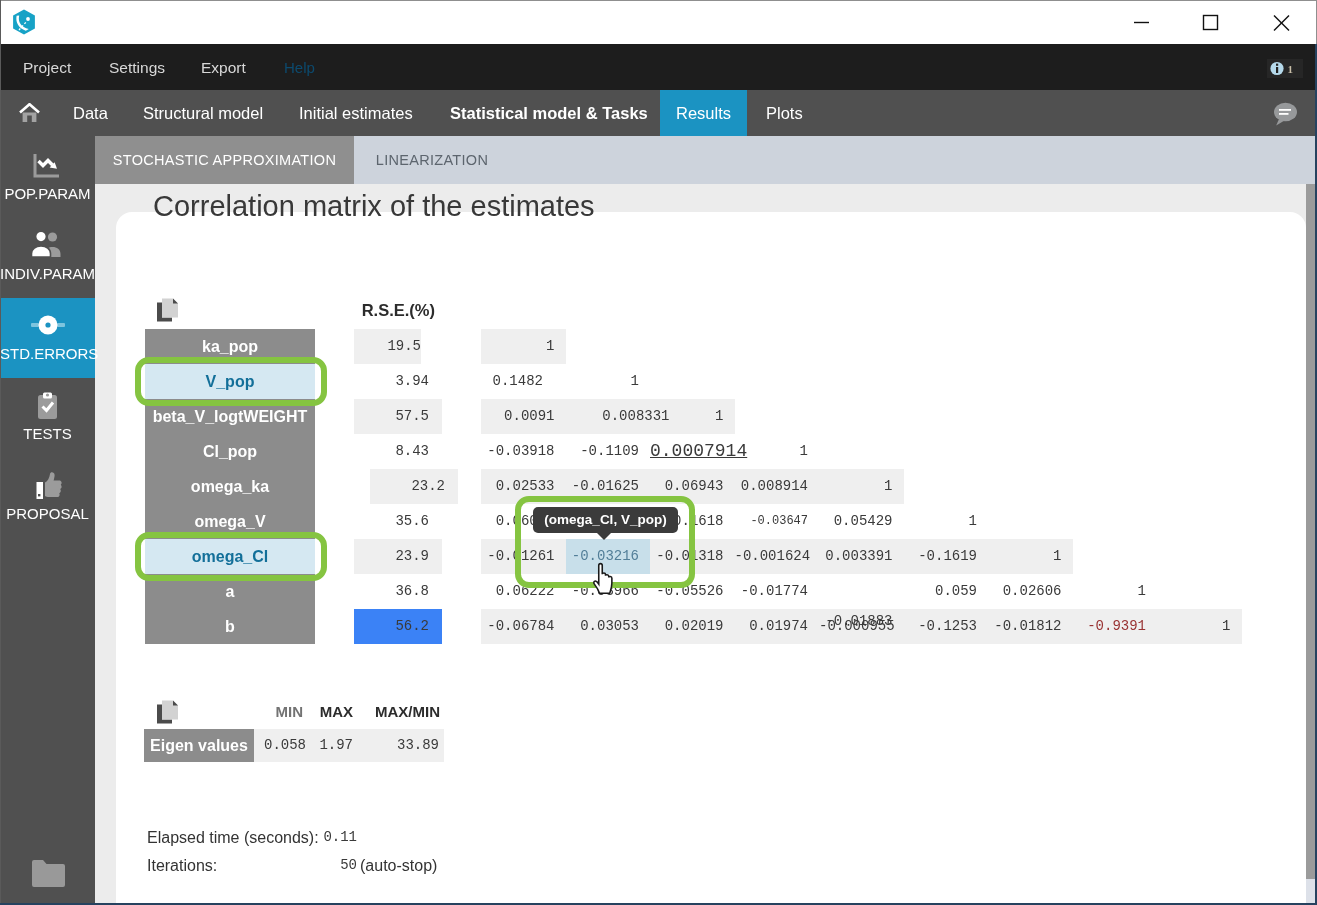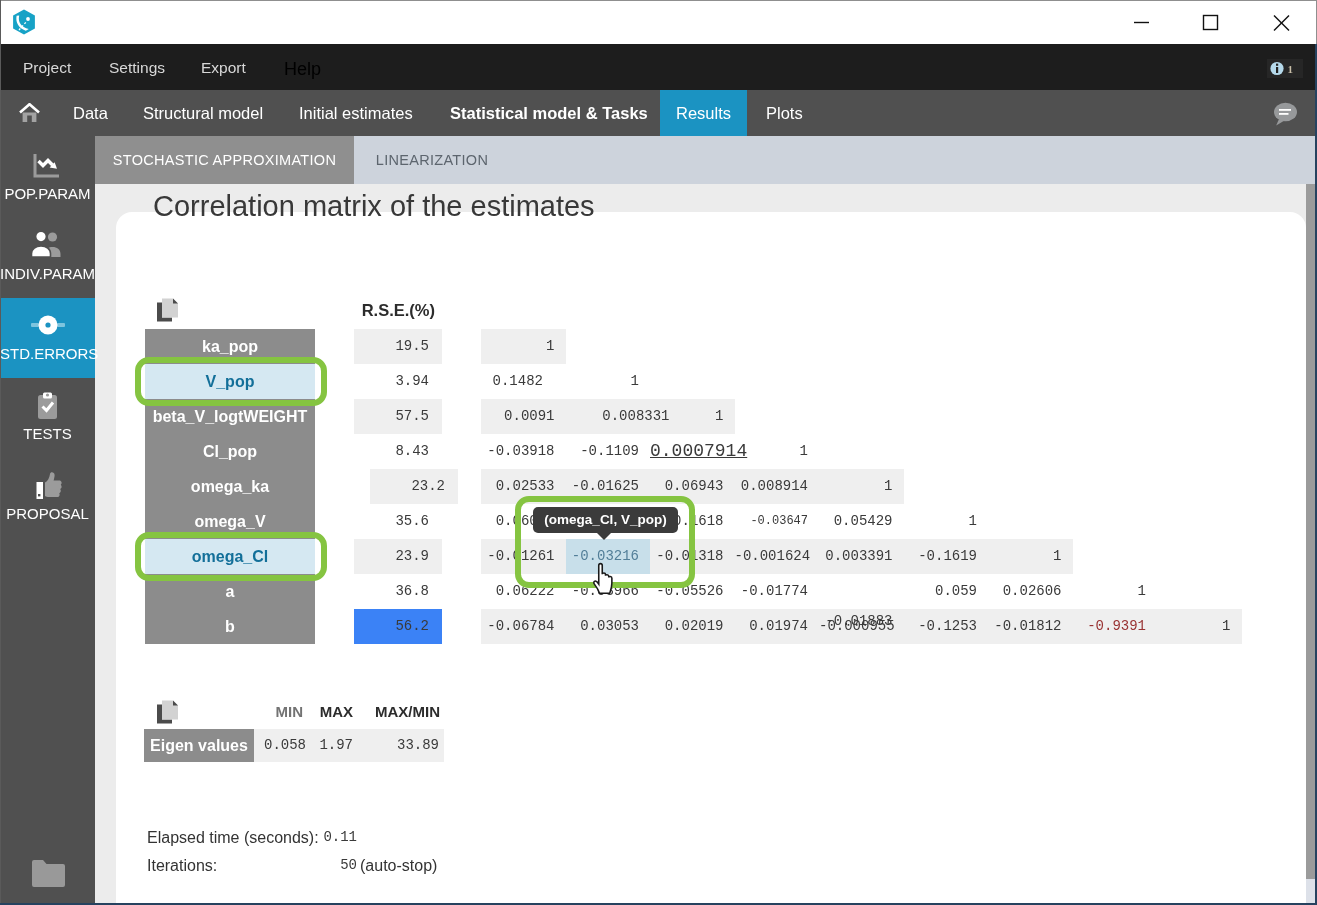--- a/index.html
+++ b/index.html
@@ -22,21 +22,21 @@
 <svg class="abs" style="left:1133px;top:13px" width="170" height="20" viewBox="0 0 170 20">
       <line x1="1" y1="9.5" x2="16" y2="9.5" stroke="#111" stroke-width="1.4"></line>
       <rect x="70.5" y="2.5" width="14" height="14" fill="none" stroke="#111" stroke-width="1.4"></rect>
       <line x1="141" y1="2.5" x2="156" y2="17.5" stroke="#111" stroke-width="1.4"></line>
       <line x1="156" y1="2.5" x2="141" y2="17.5" stroke="#111" stroke-width="1.4"></line>
     </svg>
 <div class="abs" style="left:0;top:44px;width:1317px;height:46px;background:#1d1d1d"></div>
 <div class="abs" style="left:23px;top:59px;font-size:15.5px;color:#d8d8d8">Project</div>
 <div class="abs" style="left:109px;top:59px;font-size:15.5px;color:#d8d8d8">Settings</div>
 <div class="abs" style="left:201px;top:59px;font-size:15.5px;color:#d8d8d8">Export</div>
-<div class="abs" style="left:284px;top:59px;font-size:18px;color:#000000">Help</div>
+<div class="abs" style="left:284px;top:59px;font-size:15px;color:#0c4a6e">Help</div>
 <div class="abs" style="left:1267px;top:59px;width:36px;height:19px;background:#262626"></div>
 <svg class="abs" style="left:1270px;top:61px" width="26" height="15" viewBox="0 0 26 15">
       <circle cx="7" cy="7.5" r="6.6" fill="#b5d9eb"></circle>
       <rect x="6" y="6" width="2.2" height="6" fill="#222"></rect>
       <rect x="6" y="2.6" width="2.2" height="2.2" fill="#222"></rect>
       <text x="17.5" y="12" font-size="11" font-weight="bold" fill="#c7bda7" font-family="Liberation Serif,serif">1</text>
     </svg>
 <div class="abs" style="left:0;top:90px;width:1317px;height:46px;background:#505050"></div>
 <svg class="abs" style="left:19px;top:103px" width="21" height="20" viewBox="0 0 21 20">
 <path d="M1,9.5 L10.5,1.2 L20,9.5" fill="none" stroke="#fff" stroke-width="2.6"></path>
@@ -101,21 +101,21 @@
 <div class="abs" style="left:116px;top:212px;width:1190px;height:693px;background:#fff;border-radius:16px 16px 0 0"></div>
 <div class="abs" style="left:153px;top:190px;font-size:29px;color:#383838">Correlation matrix of the estimates</div>
 <svg class="abs" style="left:156px;top:298px" width="23" height="24" viewBox="0 0 23 24">
       <path d="M1,4.5 h5 v15 h10 v4 h-15 Z" fill="#4b4b4b"></path>
       <path d="M6,0.5 h11 l5,5 v14 h-16 Z" fill="#d2d2d2"></path>
       <path d="M17,0.5 l5,5 h-5 Z" fill="#4b4b4b"></path>
     </svg>
 <div class="abs ra" style="left:354px;top:301px;width:81px;font-size:16.5px;font-weight:bold;color:#2c2c2c">R.S.E.(%)</div>
 <div class="abs" style="left:145px;top:329px;width:170px;height:315px;background:#8c8c8c"></div>
 <div class="abs ctr" style="left:145px;top:329px;width:170px;height:35px;line-height:35px;font-size:16px;font-weight:bold;color:#fff">ka_pop</div>
-<div class="abs ra mono" style="left:354px;top:329px;width:88px;height:35px;line-height:35px;background:#efefef;padding-right:13px;font-size:14px;color:#3a3a3a">19.5</div>
+<div class="abs ra mono" style="left:354px;top:329px;width:67px;height:35px;line-height:35px;background:#efefef;font-size:14px;color:#3a3a3a">19.5</div>
 <div class="abs" style="left:481px;top:329px;width:84.5px;height:35px;background:#efefef"></div>
 <div class="abs" style="left:145px;top:364px;width:170px;height:35px;background:#d5e8f2"></div>
 <div class="abs ctr" style="left:145px;top:364px;width:170px;height:35px;line-height:35px;font-size:16px;font-weight:bold;color:#136f99">V_pop</div>
 <div class="abs ra mono" style="left:354px;top:364px;width:88px;height:35px;line-height:35px;padding-right:13px;font-size:14px;color:#3a3a3a">3.94</div>
 <div class="abs ctr" style="left:145px;top:399px;width:170px;height:35px;line-height:35px;font-size:16px;font-weight:bold;color:#fff">beta_V_logtWEIGHT</div>
 <div class="abs ra mono" style="left:354px;top:399px;width:88px;height:35px;line-height:35px;background:#efefef;padding-right:13px;font-size:14px;color:#3a3a3a">57.5</div>
 <div class="abs" style="left:481px;top:399px;width:253.5px;height:35px;background:#efefef"></div>
 <div class="abs ctr" style="left:145px;top:434px;width:170px;height:35px;line-height:35px;font-size:16px;font-weight:bold;color:#fff">Cl_pop</div>
 <div class="abs ra mono" style="left:354px;top:434px;width:88px;height:35px;line-height:35px;padding-right:13px;font-size:14px;color:#3a3a3a">8.43</div>
 <div class="abs ctr" style="left:145px;top:469px;width:170px;height:35px;line-height:35px;font-size:16px;font-weight:bold;color:#fff">omega_ka</div>

